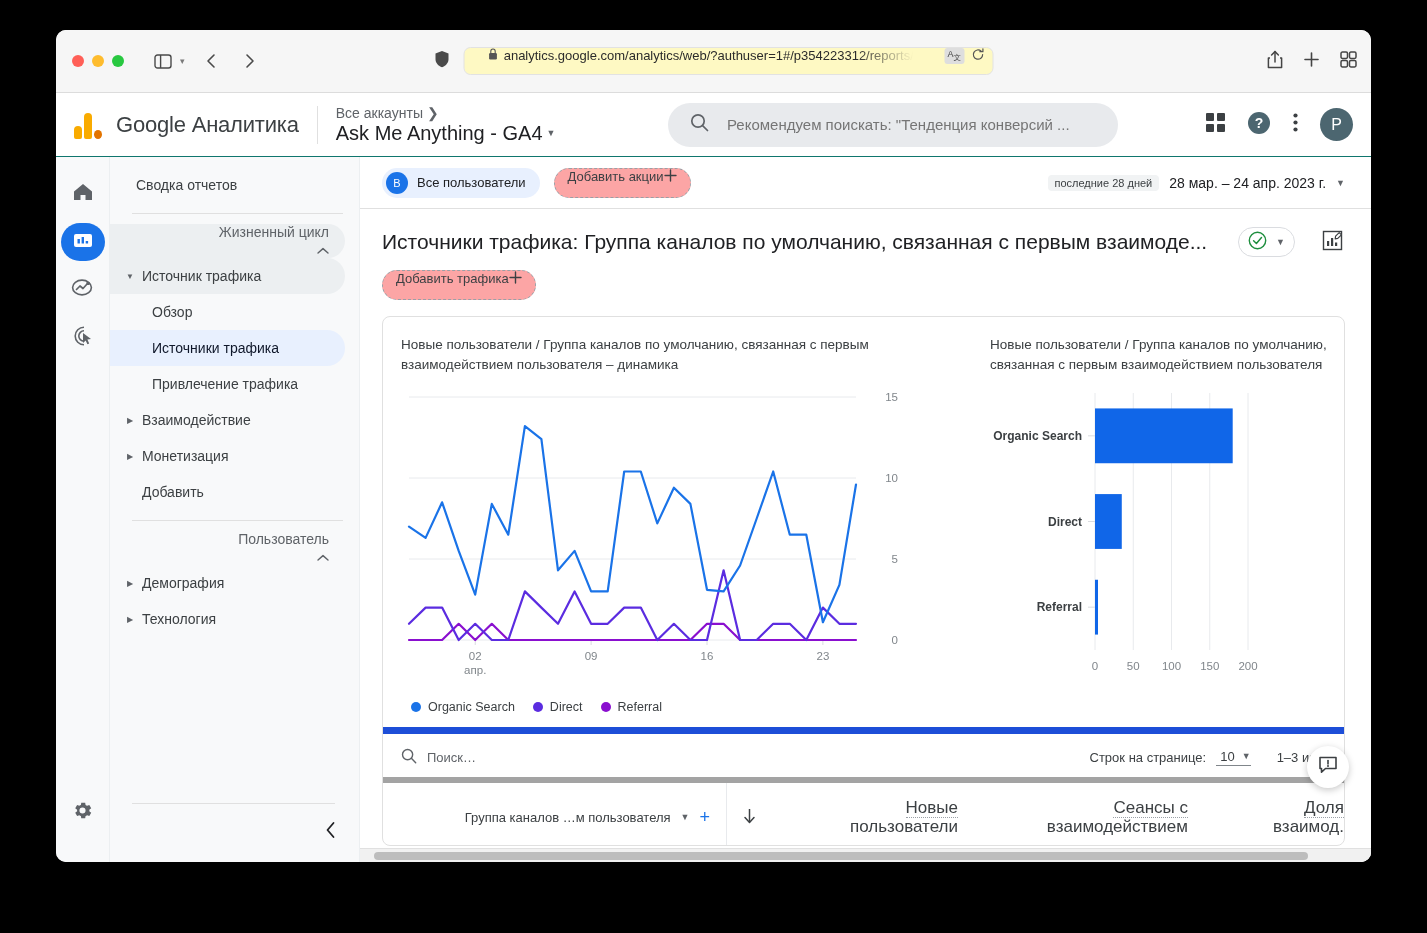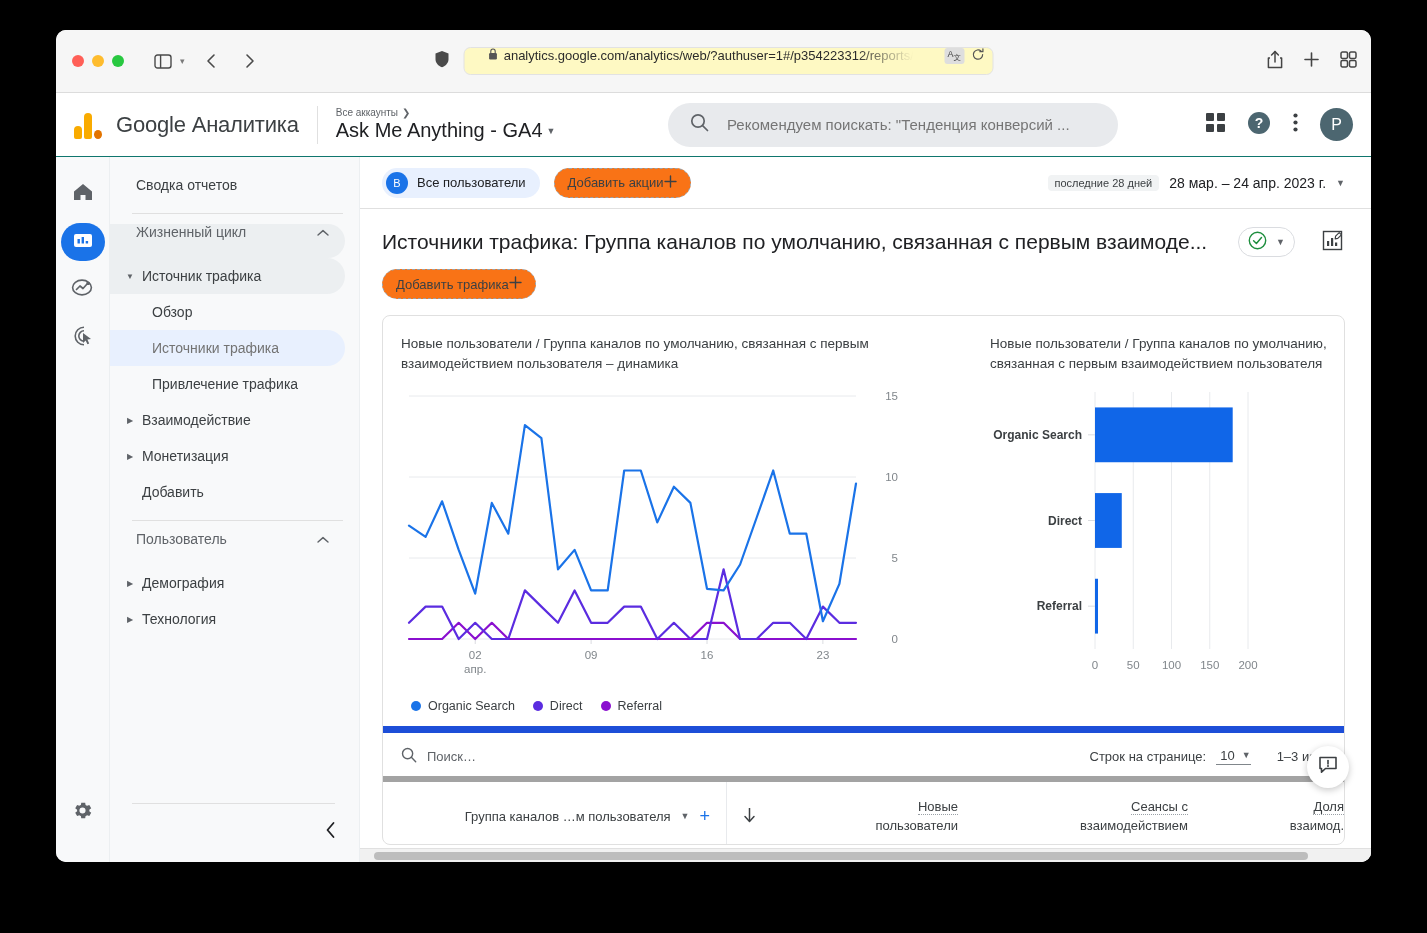--- a/index.html
+++ b/index.html
@@ -69,21 +69,21 @@
   .ga-header {
     height: 64px; background:#fff; display:flex; align-items:center;
     border-bottom: 1px solid #0f766e;
     position: relative;
   }
   .ga-logo { margin-left: 18px; display:flex; align-items:flex-end; gap:2px; height:28px;}
   .ga-logo i { display:block; width:8px; border-radius:4px 4px 2px 2px; }
   .ga-brand { font-size:22px; color:#3c4043; margin-left:14px; letter-spacing:-.2px;}
   .vdiv { width:1px; height:38px; background:#e0e0e0; margin: 0 18px; }
   .acct-block { display:flex; flex-direction:column; justify-content:center; }
-  .acct-top { font-size:10px; color:#5f6368; display:flex; align-items:center; gap:4px;}
+  .acct-top { font-size:14px; color:#5f6368; display:flex; align-items:center; gap:4px;}
   .acct-name { font-size:20px; color:#202124; display:flex; align-items:center; gap:4px; margin-top:1px;}
   .caret { font-size:9px; color:#5f6368;}
   .ga-search {
     position:absolute; left:612px; width:450px; height:44px;
     background:#e8eaed; border-radius:22px; display:flex; align-items:center; gap:18px;
     padding-left:22px;
   }
   .ga-search input {
     border:none; background:transparent; outline:none;
     font-size:15px; color:#5f6368; width:360px;
@@ -110,54 +110,55 @@
   .navpane {
     width: 250px; background:#f8f9fa; position:relative;
     padding-top: 10px; border-right:1px solid #eceff1;
   }
   .nav-link {
     height:36px; display:flex; align-items:center; font-size:14px; color:#3c4043;
     padding-left:26px; border-radius:0 18px 18px 0; margin-right:14px;
   }
   .nav-sep { height:1px; background:#e0e0e0; margin:10px 16px 10px 22px; }
   .nav-group-hd {
-    height:34px; display:flex; align-items:flex-start; justify-content:space-between;
+    height:34px; display:flex; align-items:flex-end; justify-content:space-between;
     font-size:14px; color:#5f6368; padding:0 16px 0 26px; border-radius:0 18px 18px 0;
     margin-right:14px;
+    flex-direction:column;
   }
   .nav-group-hd.shaded { background:#eceff1; }
   .nav-item {
     height:36px; display:flex; align-items:center; font-size:14px; color:#3c4043;
     padding-left:14px; border-radius:0 18px 18px 0; margin-right:14px; gap:6px;
   }
   .nav-item.shaded { background:#eceff1; }
   .nav-item .tri { width:12px; text-align:center; font-size:8px; color:#5f6368;}
   .nav-sub {
     height:36px; display:flex; align-items:center; font-size:14px; color:#3c4043;
     padding-left:42px; border-radius:0 18px 18px 0; margin-right:14px;
   }
-  .nav-sub.selected { background:#e8f0fe; color:#737373; }
+  .nav-sub.selected { background:#e8f0fe; color:#0f172a; }
   .nav-bottom-sep { position:absolute; left:22px; right:24px; bottom:58px; height:1px; background:#e0e0e0;}
   .collapse { position:absolute; right:22px; bottom:18px; color:#202124; font-size:17px;}
   
   .main { flex:1; background:#fff; position:relative; overflow:hidden; }
   .topbar {
     height:52px; display:flex; align-items:center; padding: 0 26px 0 22px;
     border-bottom:1px solid #e0e0e0;
   }
   .chip-seg {
     display:flex; align-items:center; gap:9px; background:#e8f0fe;
     border-radius:18px; padding:4px 14px 4px 4px; font-size:13px; color:#202124;
   }
   .chip-av { width:22px; height:22px; border-radius:50%; background:#1a73e8; color:#fff;
              font-size:11px; display:flex; align-items:center; justify-content:center;}
   .dashed-btn {
     border:1px dashed #9aa0a6; border-radius:18px; height:30px;
-    display:flex; align-items:center; padding:0 13px;
-    font-size:13px; color:#3c4043; margin-left:14px; background:#f97316;
+    display:flex; align-items:flex-start; padding:0 13px;
+    font-size:13px; color:#3c4043; margin-left:14px; background:#fca5a5;
   }
   .date-area { margin-left:auto; display:flex; align-items:center; gap:10px;}
   .date-pill { background:#f1f3f4; border-radius:4px; padding:2px 7px; font-size:11px; color:#3c4043;}
   .date-txt { font-size:14px; color:#202124;}
   .report-title-row {
     display:flex; align-items:center; padding: 18px 26px 0 22px; gap:24px;
   }
   .report-title { font-size:21px; color:#202124; flex:1; white-space:nowrap; overflow:hidden;}
   .check-pill {
     border:1px solid #dadce0; border-radius:16px; height:30px; display:flex;
@@ -185,21 +186,21 @@
   .rows-val { border-bottom:1px solid #80868b; padding:0 16px 1px 4px; position:relative; }
   .rows-val .cv { position:absolute; right:0; top:2px; font-size:9px; color:#5f6368;}
   .range-txt { margin-left:26px; font-size:13px; color:#3c4043;}
   .tbl-head { display:flex; border-top:6px solid #a3a3a3; height:74px; }
   .th-dim {
     width:372px; display:flex; align-items:center; justify-content:flex-end; gap:10px;
     padding-right:16px; font-size:13px; color:#3c4043; border-right:1px solid #e8eaed;
   }
   .th-metrics { flex:1; display:flex; align-items:center; padding-left:16px; }
   .sort-ar { width:30px; color:#3c4043; font-size:14px; }
-  .th-m { text-align:right; font-size:13px; color:#3c4043; line-height:19px; }
+  .th-m { text-align:right; font-size:17px; color:#3c4043; line-height:19px; }
   .th-m span { border-bottom:1px dotted #9aa0a6; }
   .hscroll {
     position:absolute; bottom:0; left:0; right:0; height:14px; background:#f1f1f1;
     border-top:1px solid #e0e0e0;
   }
   .hscroll-thumb { position:absolute; left:14px; top:3px; height:8px; width:934px;
     background:#bdbdbd; border-radius:4px;}
   .fab {
     position:absolute; right:22px; bottom:74px; width:42px; height:42px; border-radius:50%;
     background:#fff; box-shadow:0 2px 7px rgba(0,0,0,.22);

